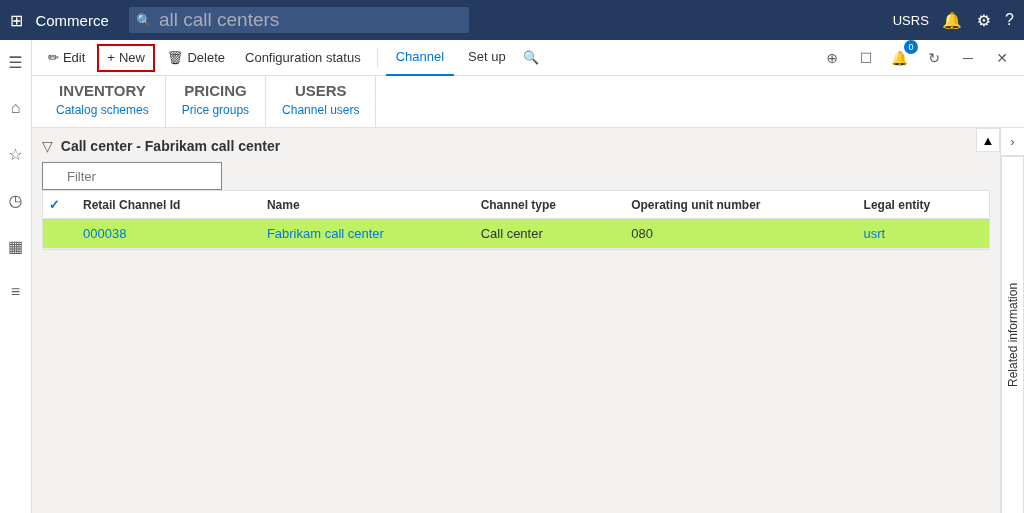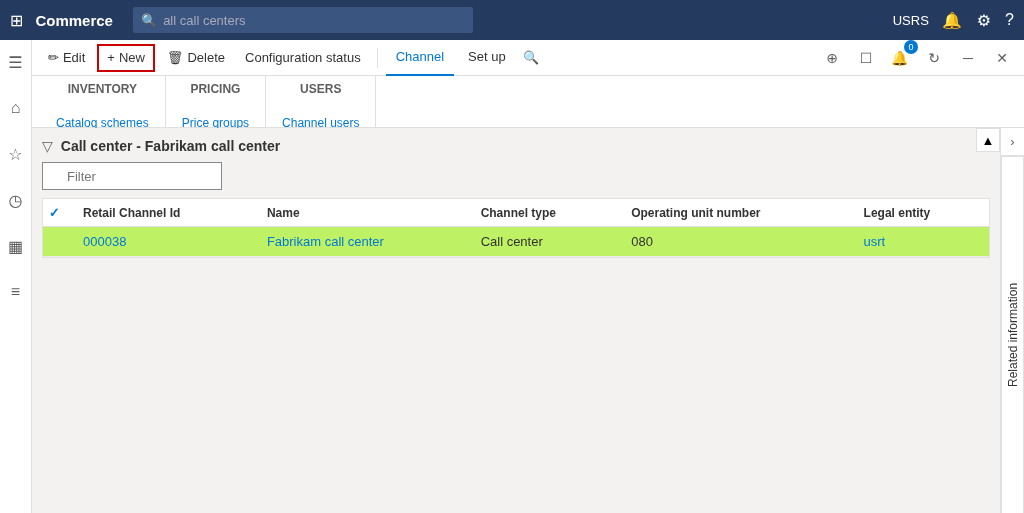--- a/index.html
+++ b/index.html
@@ -15,41 +15,41 @@
       padding: 0 10px;
       color: white;
     }
     .top-nav .grid-icon {
       margin-right: 12px;
       color: white;
       font-size: 16px;
     }
     .top-nav .app-title {
       font-size: 15px;
-      font-weight: 700;
+      font-weight: 400;
       color: white;
       margin-right: 20px;
     }
     .top-nav .search-bar {
       flex: 0 0 340px;
       height: 26px;
       background: #3a5580;
       border: none;
       border-radius: 2px;
       display: flex;
       align-items: center;
       padding: 0 8px;
       color: #ccd;
       font-size: 13px;
     }
     .top-nav .search-bar input {
       background: transparent;
       border: none;
       color: #fdba74;
-      font-size: 13px;
+      font-size: 19px;
       outline: none;
       width: 100%;
     }
     .top-nav .search-bar input::placeholder { color: #aab; }
     .top-nav .spacer { flex: 1; }
     .top-nav .nav-right {
       display: flex;
       align-items: center;
       gap: 14px;
       color: white;
@@ -175,25 +175,25 @@
     .sub-group {
       display: flex;
       flex-direction: column;
       align-items: center;
       justify-content: flex-start;
       padding: 6px 16px 0;
       border-right: 1px solid #e0e0e0;
       min-width: 80px;
     }
     .sub-group .group-label {
-      font-size: 12px;
+      font-size: 15px;
       color: #605e5c;
       font-weight: 600;
       text-transform: uppercase;
-      margin-bottom: 20px;
+      margin-bottom: 4px;
       white-space: nowrap;
     }
     .sub-group .group-items {
       display: flex;
       gap: 8px;
     }
     .sub-group .group-item {
       font-size: 12px;
       color: #0078d4;
       cursor: pointer;
@@ -230,21 +230,20 @@
       font-size: 14px;
       font-weight: 600;
       color: #333;
     }
     .filter-icon {
       color: #605e5c;
       font-size: 14px;
     }
 
     .filter-bar {
-      margin-bottom: 8px;
     }
     .filter-input {
       width: 180px;
       height: 28px;
       border: 1px solid #8a8886;
       padding: 0 8px 0 24px;
       font-size: 13px;
       background: #fff;
       outline: none;
       position: relative;

